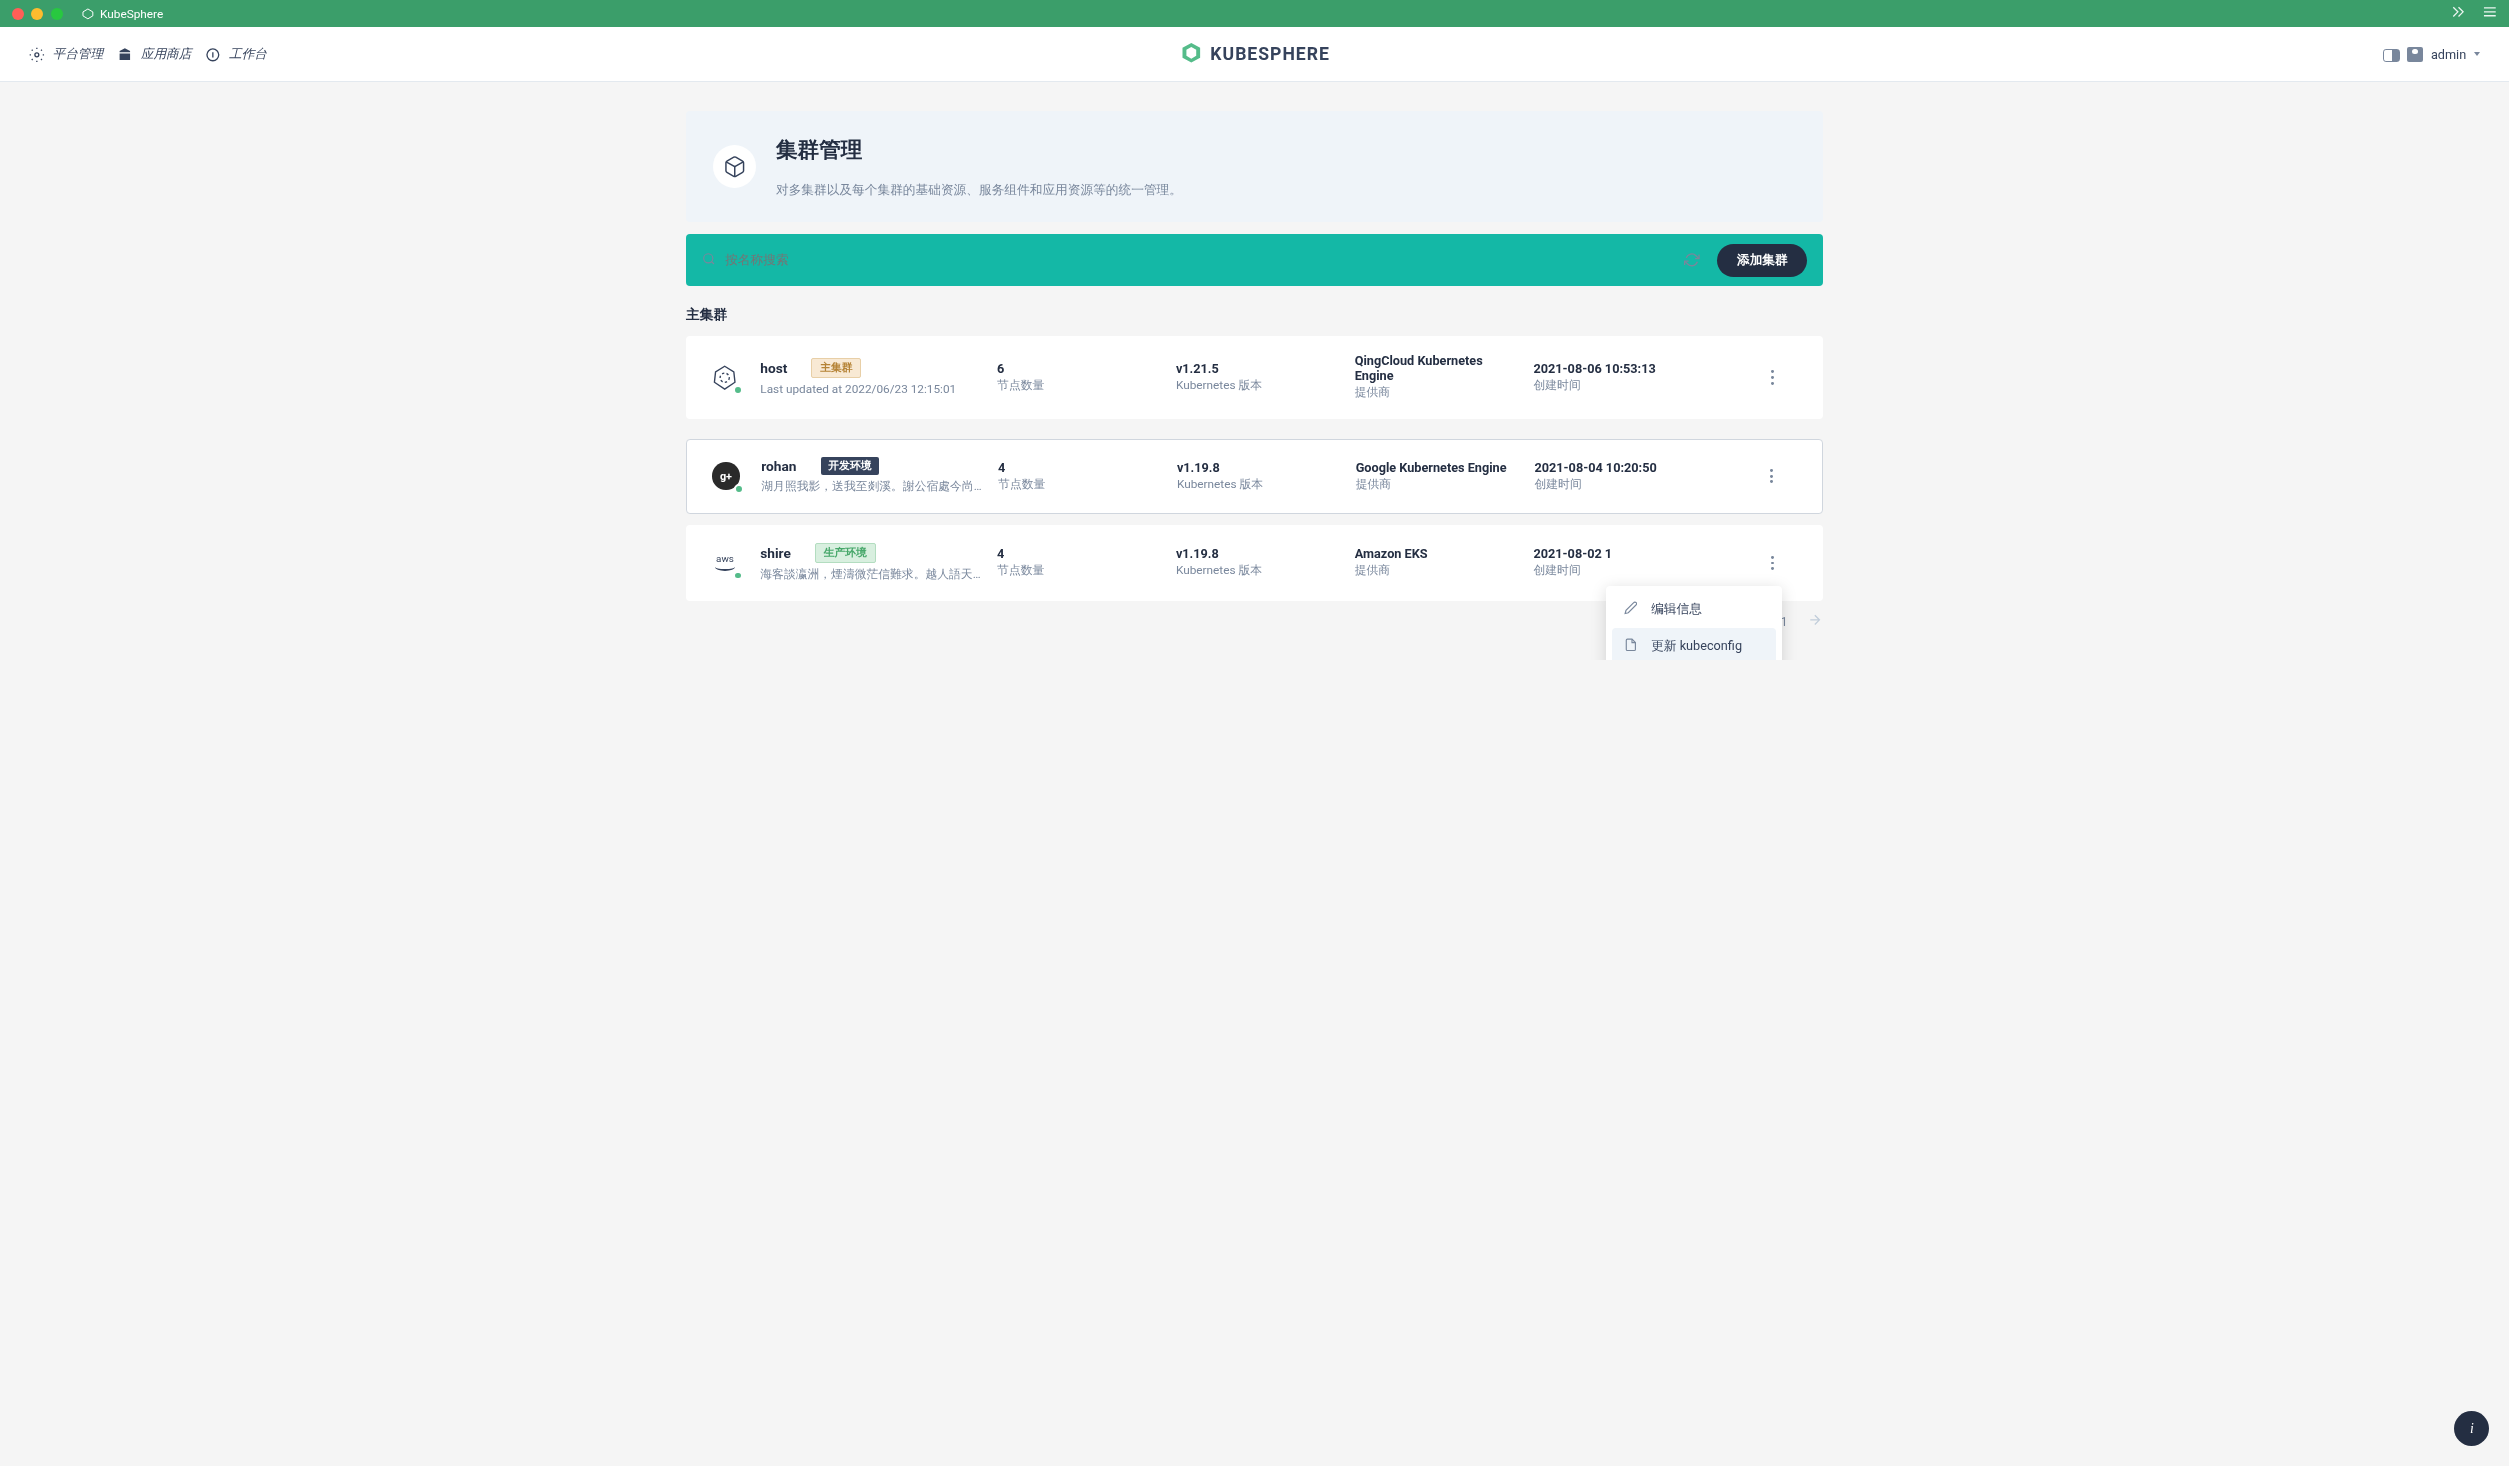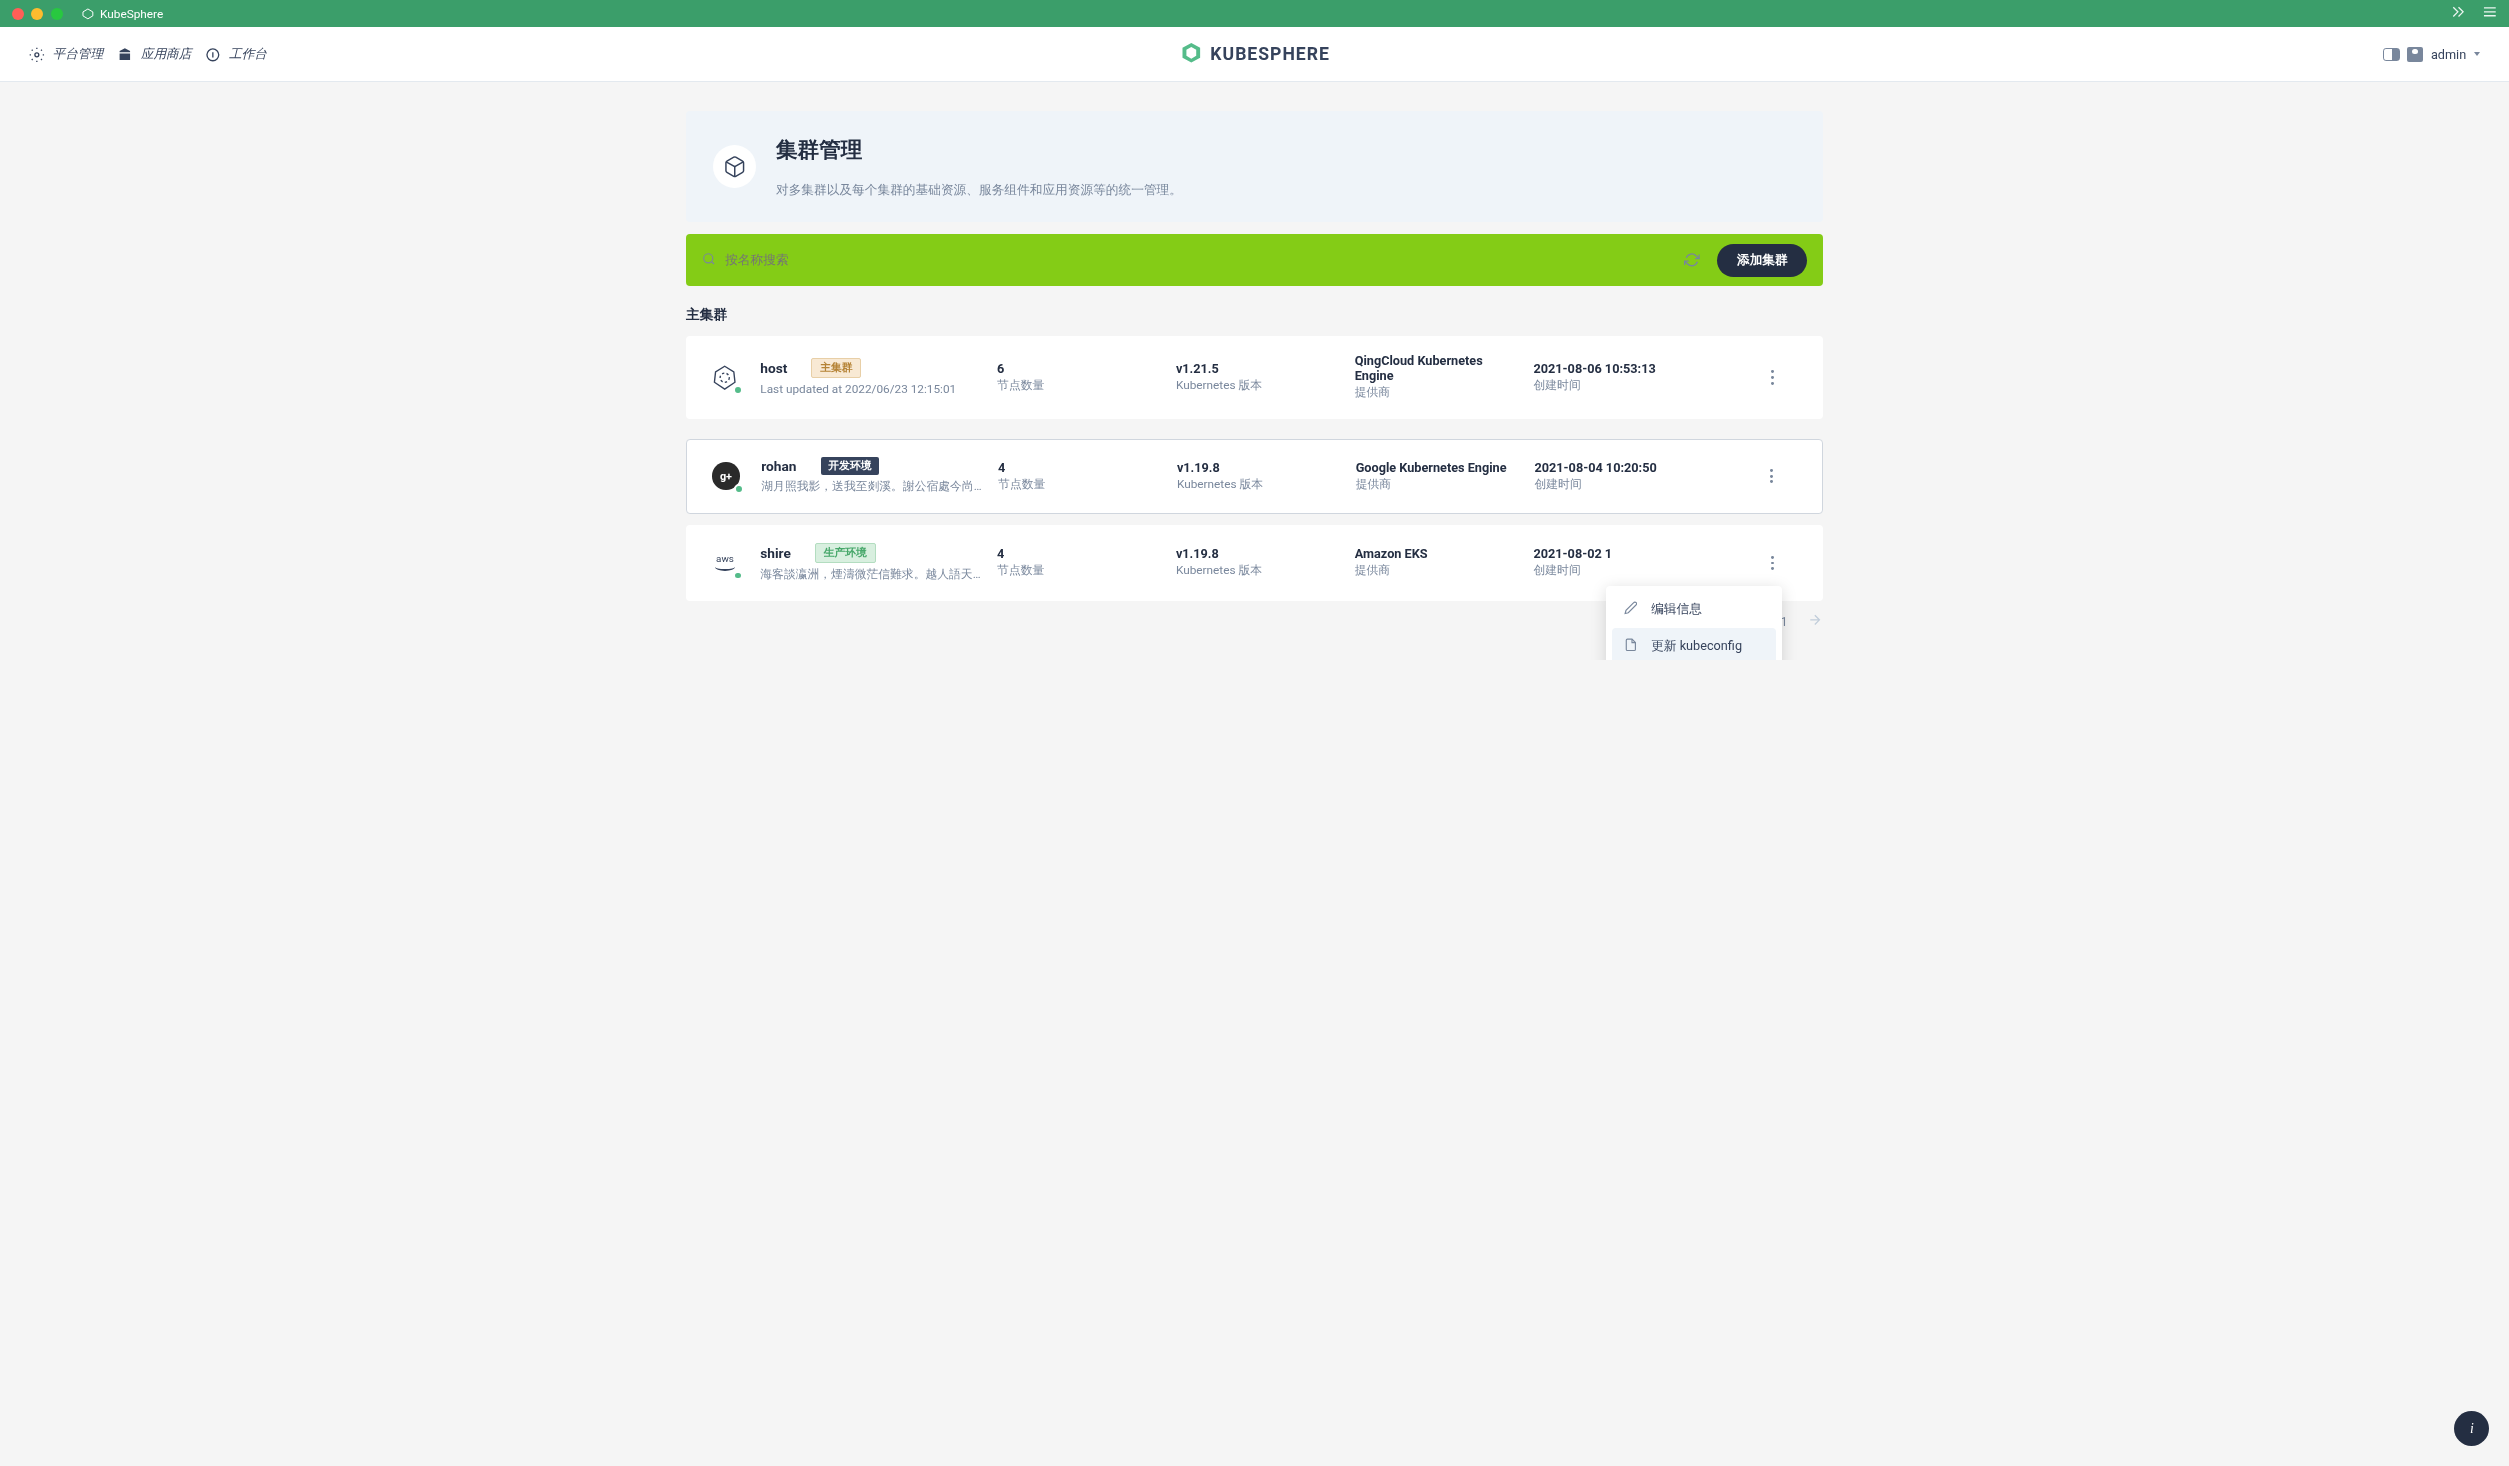--- a/index.html
+++ b/index.html
@@ -15,37 +15,37 @@
 .titlebar-right { position: absolute; right: 11.8px; display: flex; gap: 15.7px; }
 .titlebar-icon { color: #fff; opacity: 0.9; cursor: pointer; }
 
 .top-nav { background: #fff; height: 55px; display: flex; align-items: center; padding: 0 29px; border-bottom: 1px solid #e3e9ef; position: relative; }
 .nav-left { display: flex; gap: 14px; font-style: italic; }
 .nav-item { display: flex; align-items: center; gap: 7.8px; font-size: 12.7px; color: #36435c; cursor: pointer; }
 .nav-icon { width: 15.7px; height: 15.7px; display: inline-flex; align-items: center; justify-content: center; }
 .nav-center { position: absolute; left: 50%; transform: translateX(-50%); display: flex; align-items: center; gap: 7.8px; }
 .logo-icon svg { width: 23.5px; height: 23.5px; }
 .logo-text { font-size: 17.6px; font-weight: 700; letter-spacing: 1px; color: #36435c; }
-.nav-right { margin-left: auto; display: flex; align-items: center; gap: 7px; }
+.nav-right { margin-left: auto; display: flex; align-items: flex-end; gap: 7px; }
 .theme-toggle { width: 17.6px; height: 13.7px; border: 1.5px solid #79879c; border-radius: 2.9px; position: relative; }
 .theme-toggle::after { content: ''; position: absolute; right: 0; top: 0; bottom: 0; width: 50%; background: #79879c; }
 .user-menu { display: flex; align-items: center; gap: 7.8px; font-size: 12.7px; color: #36435c; cursor: pointer; }
 .user-avatar { width: 15.7px; height: 15.7px; background: #79879c; border-radius: 2px; position: relative; }
 .user-avatar::after { content: ''; position: absolute; width: 5.9px; height: 5.9px; border-radius: 50%; background: #fff; top: 2px; left: 4.9px; }
 .chevron-down { width: 0; height: 0; border-left: 3.9px solid transparent; border-right: 3.9px solid transparent; border-top: 4.9px solid #79879c; }
 
 .main-content { padding: 29px 137px; max-width: 1411px; margin: 0 auto; }
 
 .page-header { background: #eff4f9; border-radius: 3.9px; padding: 23.5px 27.4px; display: flex; align-items: center; gap: 19.6px; margin-bottom: 11.8px; }
 .page-icon-wrap { width: 43px; height: 43px; background: #fff; border-radius: 50%; display: flex; align-items: center; justify-content: center; }
 .page-icon-wrap svg { width: 23.5px; height: 23.5px; color: #36435c; }
 .page-title { font-size: 21.6px; font-weight: 700; color: #242e42; margin-bottom: 18px; }
 .page-desc { font-size: 12.7px; color: #79879c; }
 
-.toolbar { background: #84cc16; border-radius: 3.9px; padding: 9.8px 15.7px; display: flex; align-items: center; margin-bottom: 19.6px; justify-content: space-between; }
+.toolbar { background: #14b8a6; border-radius: 3.9px; padding: 9.8px 15.7px; display: flex; align-items: center; margin-bottom: 19.6px; justify-content: space-between; }
 .search-wrap { flex: 1; display: flex; align-items: center; gap: 9.8px; }
 .search-icon { color: #79879c; }
 .search-input { border: none; outline: none; font-size: 12.7px; color: #36435c; flex: 1; background: transparent; }
 .refresh-btn { width: 27.4px; height: 27.4px; display: flex; align-items: center; justify-content: center; cursor: pointer; color: #79879c; margin-right: 11.8px; }
 .add-btn { background: #242e42; color: #fff; border: none; border-radius: 17.6px; padding: 7.8px 19.6px; font-size: 12.7px; cursor: pointer; font-weight: 600; }
 
 .section-title { font-size: 13.7px; font-weight: 700; color: #242e42; margin-bottom: 11.8px; display: flex; align-items: center; gap: 9.8px; }
 .count-badge { background: #c1cdda; color: #fff; border-radius: 9.8px; padding: 1px 7.8px; font-size: 11.8px; font-weight: 600; }
 
 .cluster-card { background: #fff; border-radius: 3.9px; padding: 17.6px 23.5px; display: grid; grid-template-columns: 39px 225px 167px 167px 167px 1fr 39px; align-items: center; gap: 11.8px; margin-bottom: 11.8px; }

